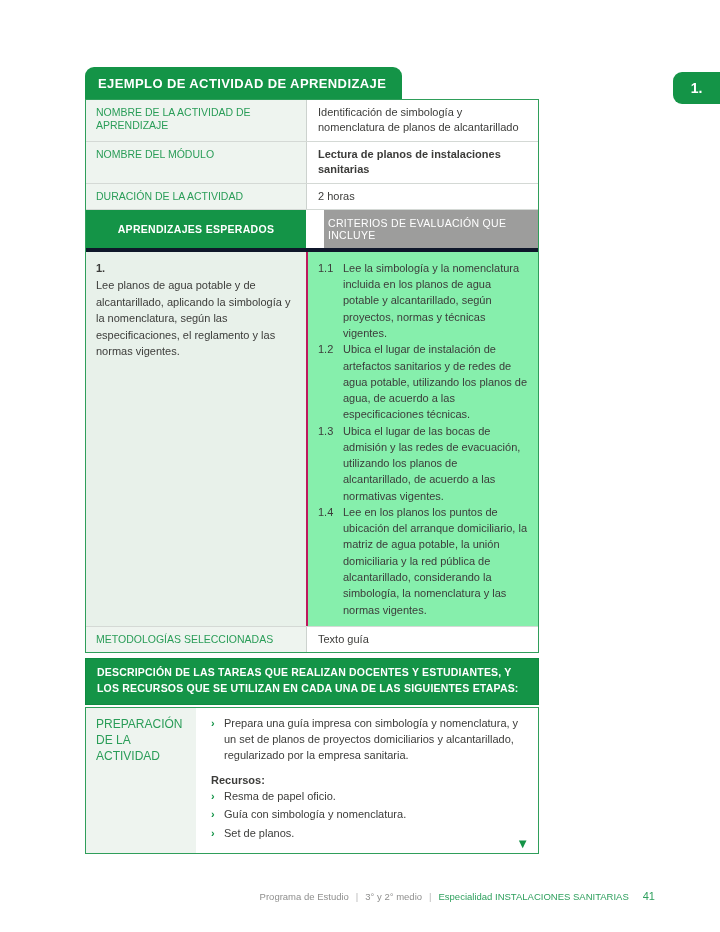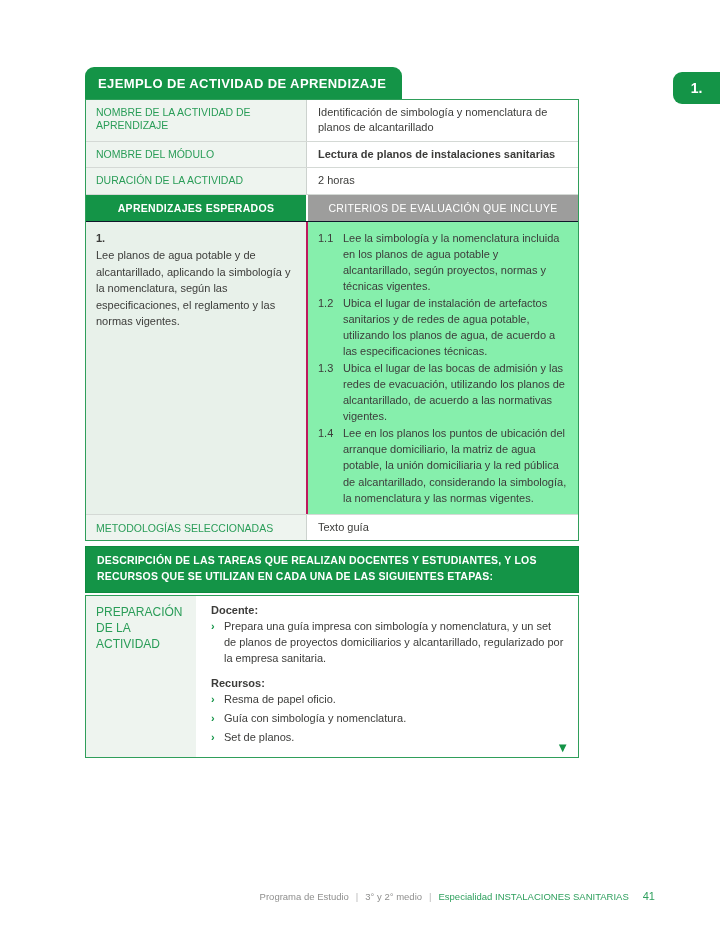--- a/index.html
+++ b/index.html
@@ -5,21 +5,21 @@
   * { margin:0; padding:0; box-sizing:border-box; }
   html,body { width:720px; height:932px; }
   body {
     position:relative;
     background:#ffffff;
     font-family:"Liberation Sans", sans-serif;
     color:#3c3c3a;
     outline:1px solid #e3e3e1;
     overflow:hidden;
   }
-  .content { position:absolute; left:85px; top:67px; width:494px; }
+  .content { position:absolute; left:85px; top:67px; width:454px; }
 
   
   .title-tab {
     display:inline-block;
     background:#149447;
     color:#ffffff;
     border-radius:9px 9px 0 0;
     padding:9px 16px 8px 13px;
     font-size:13px;
     font-weight:bold;
@@ -54,21 +54,21 @@
   .cell-r {
     background:#ffffff;
     border-left:1px solid #ccd2ce;
     font-size:11px;
     padding:5px 10px 5px 11px;
     line-height:1.4;
   }
   .val-bold { font-weight:bold; }
 
   
-  .hdr-row { display:grid; grid-template-columns:220px 1fr; border-bottom:1px solid #0f172a; }
+  .hdr-row { display:grid; grid-template-columns:220px 1fr; border-bottom:4px solid #0f172a;gap:16px; }
   .hdr-green {
     background:#149447; color:#fff;
     font-size:10.5px; font-weight:bold;
     display:flex; align-items:center; justify-content:center;
     padding:7px 4px; letter-spacing:.3px;
   }
   .hdr-gray {
     background:#9d9d9c; color:#fff;
     font-size:10.5px; font-weight:normal;
     display:flex; align-items:center; justify-content:center;
@@ -204,21 +204,20 @@
     </div>
   </div>
 
   
   <div class="band">DESCRIPCIÓN DE LAS TAREAS QUE REALIZAN DOCENTES Y ESTUDIANTES, Y LOS RECURSOS QUE SE UTILIZAN EN CADA UNA DE LAS SIGUIENTES ETAPAS:</div>
 
   
   <div class="prep">
     <div class="prep-l">PREPARACIÓN DE LA ACTIVIDAD</div>
     <div class="prep-r">
-      <div class="h-bold">Docente:</div>
       <div class="bullet">
         <span class="mark">›</span>
         <span>Prepara una guía impresa con simbología y nomenclatura, y un set de planos de proyectos domiciliarios y alcantarillado, regularizado por la empresa sanitaria.</span>
       </div>
       <div class="h-bold section-gap">Recursos:</div>
       <div class="bullet">
         <span class="mark">›</span>
         <span>Resma de papel oficio.</span>
       </div>
       <div class="bullet">

